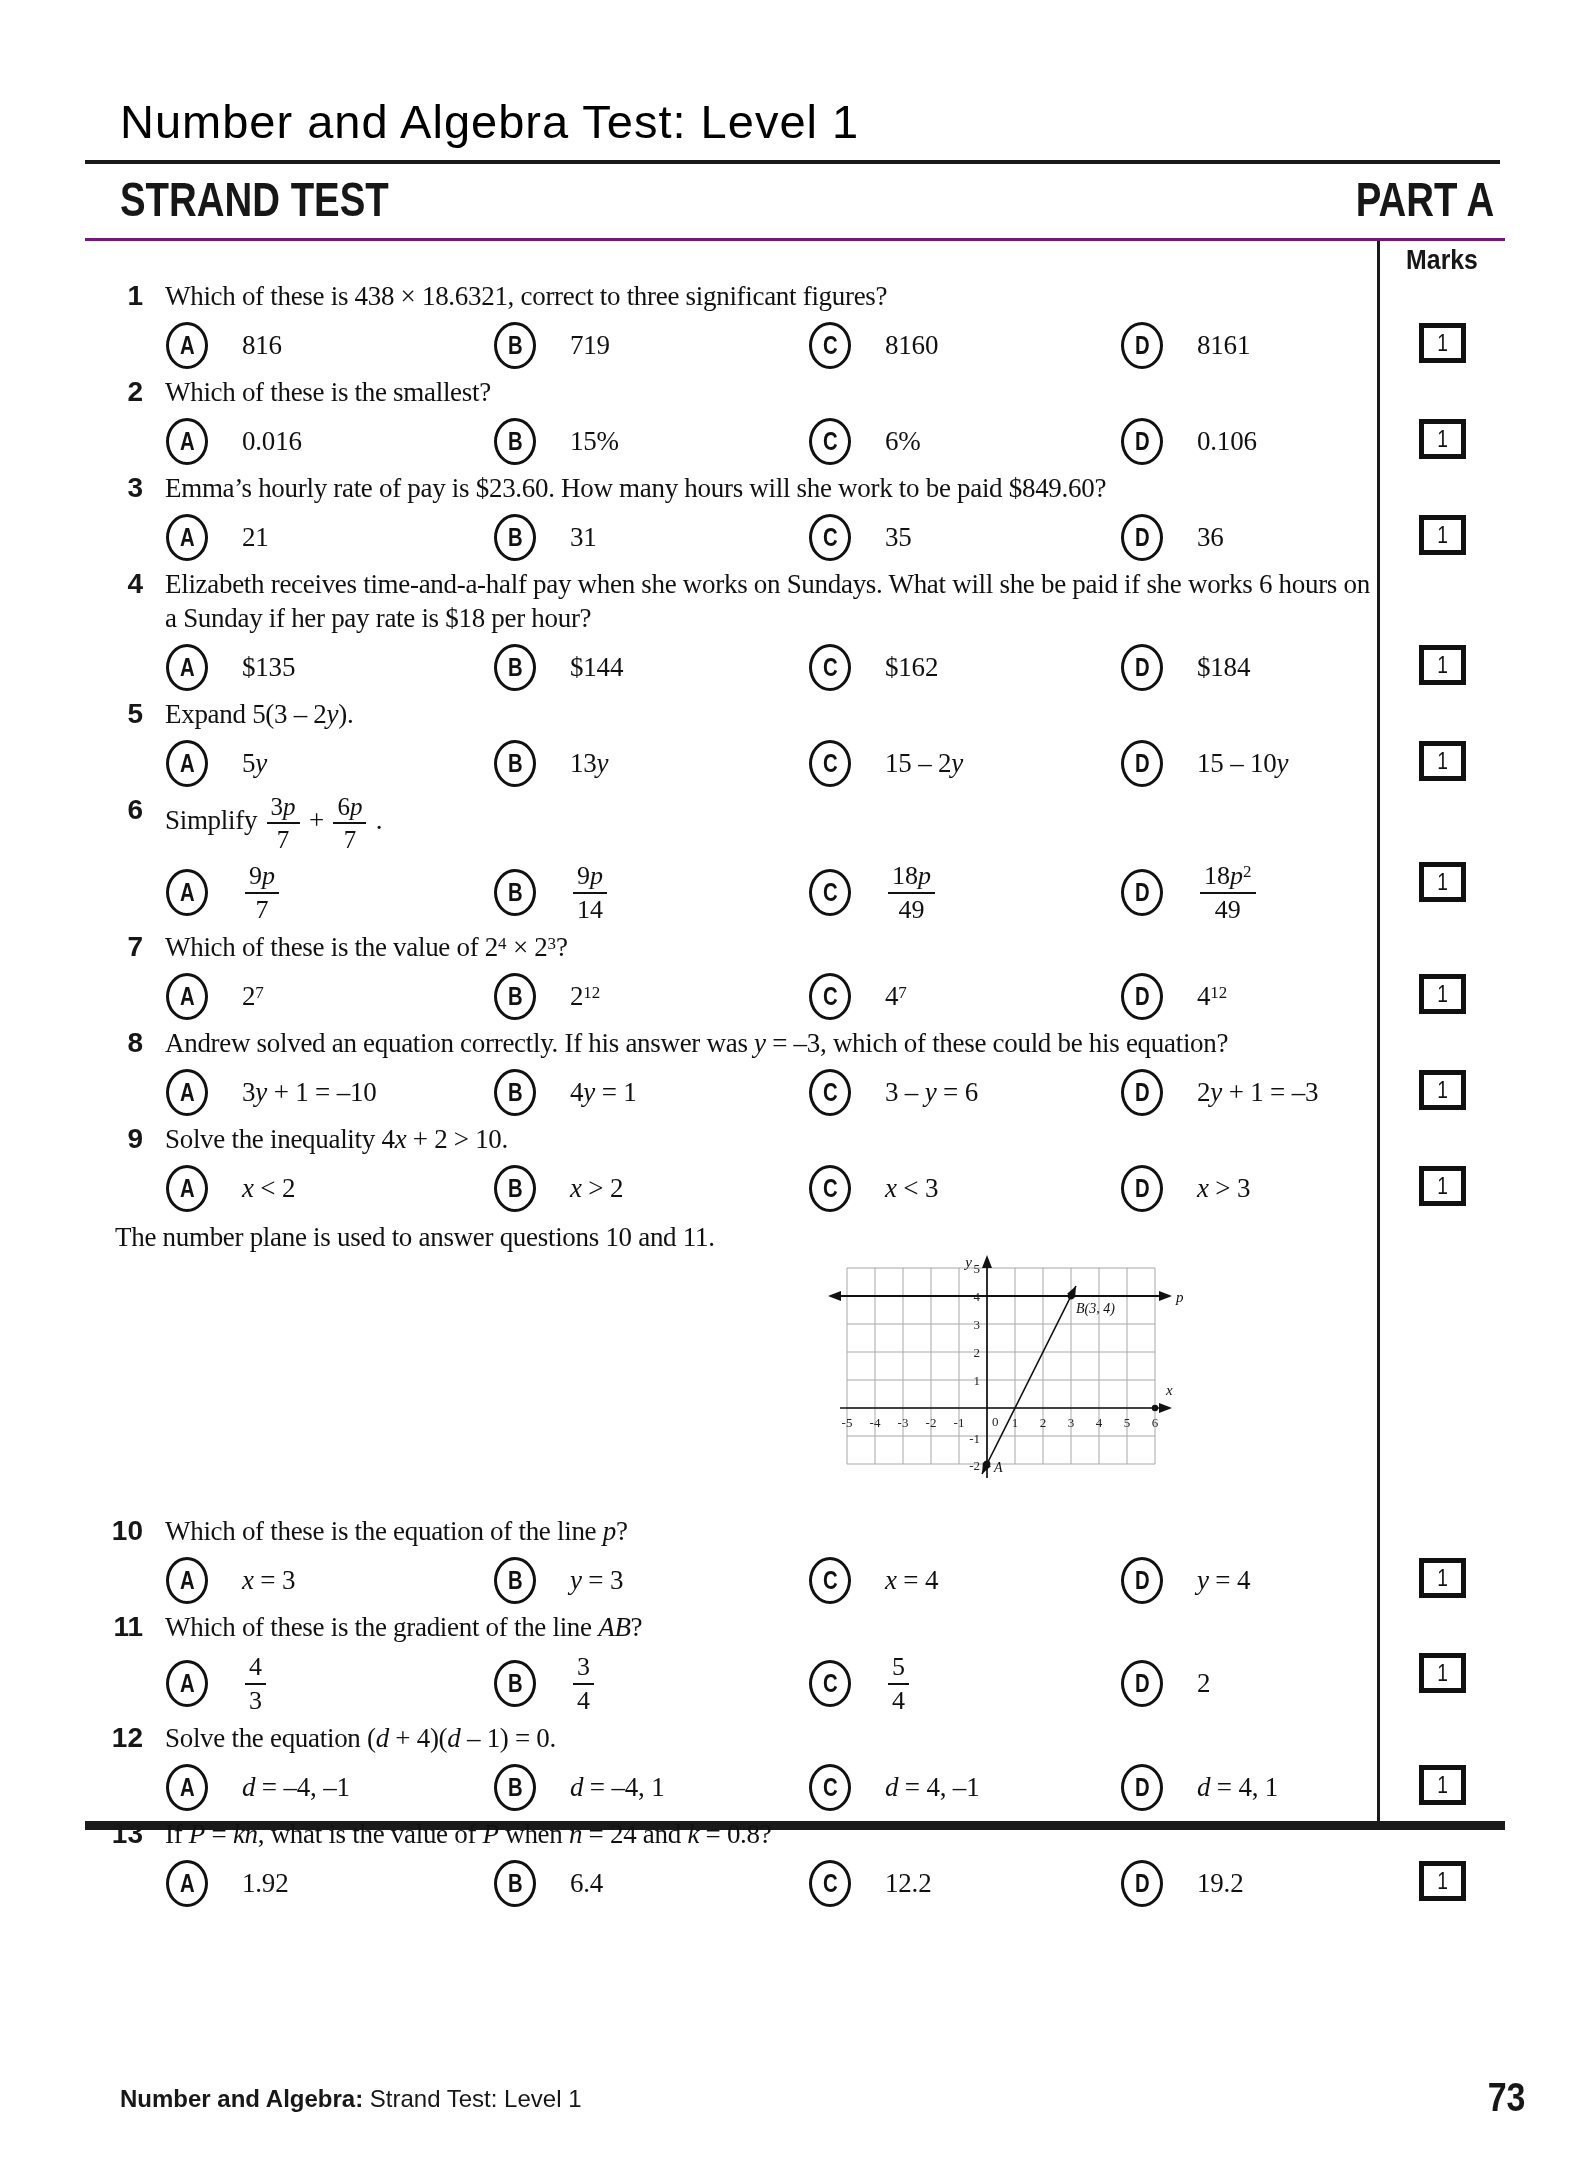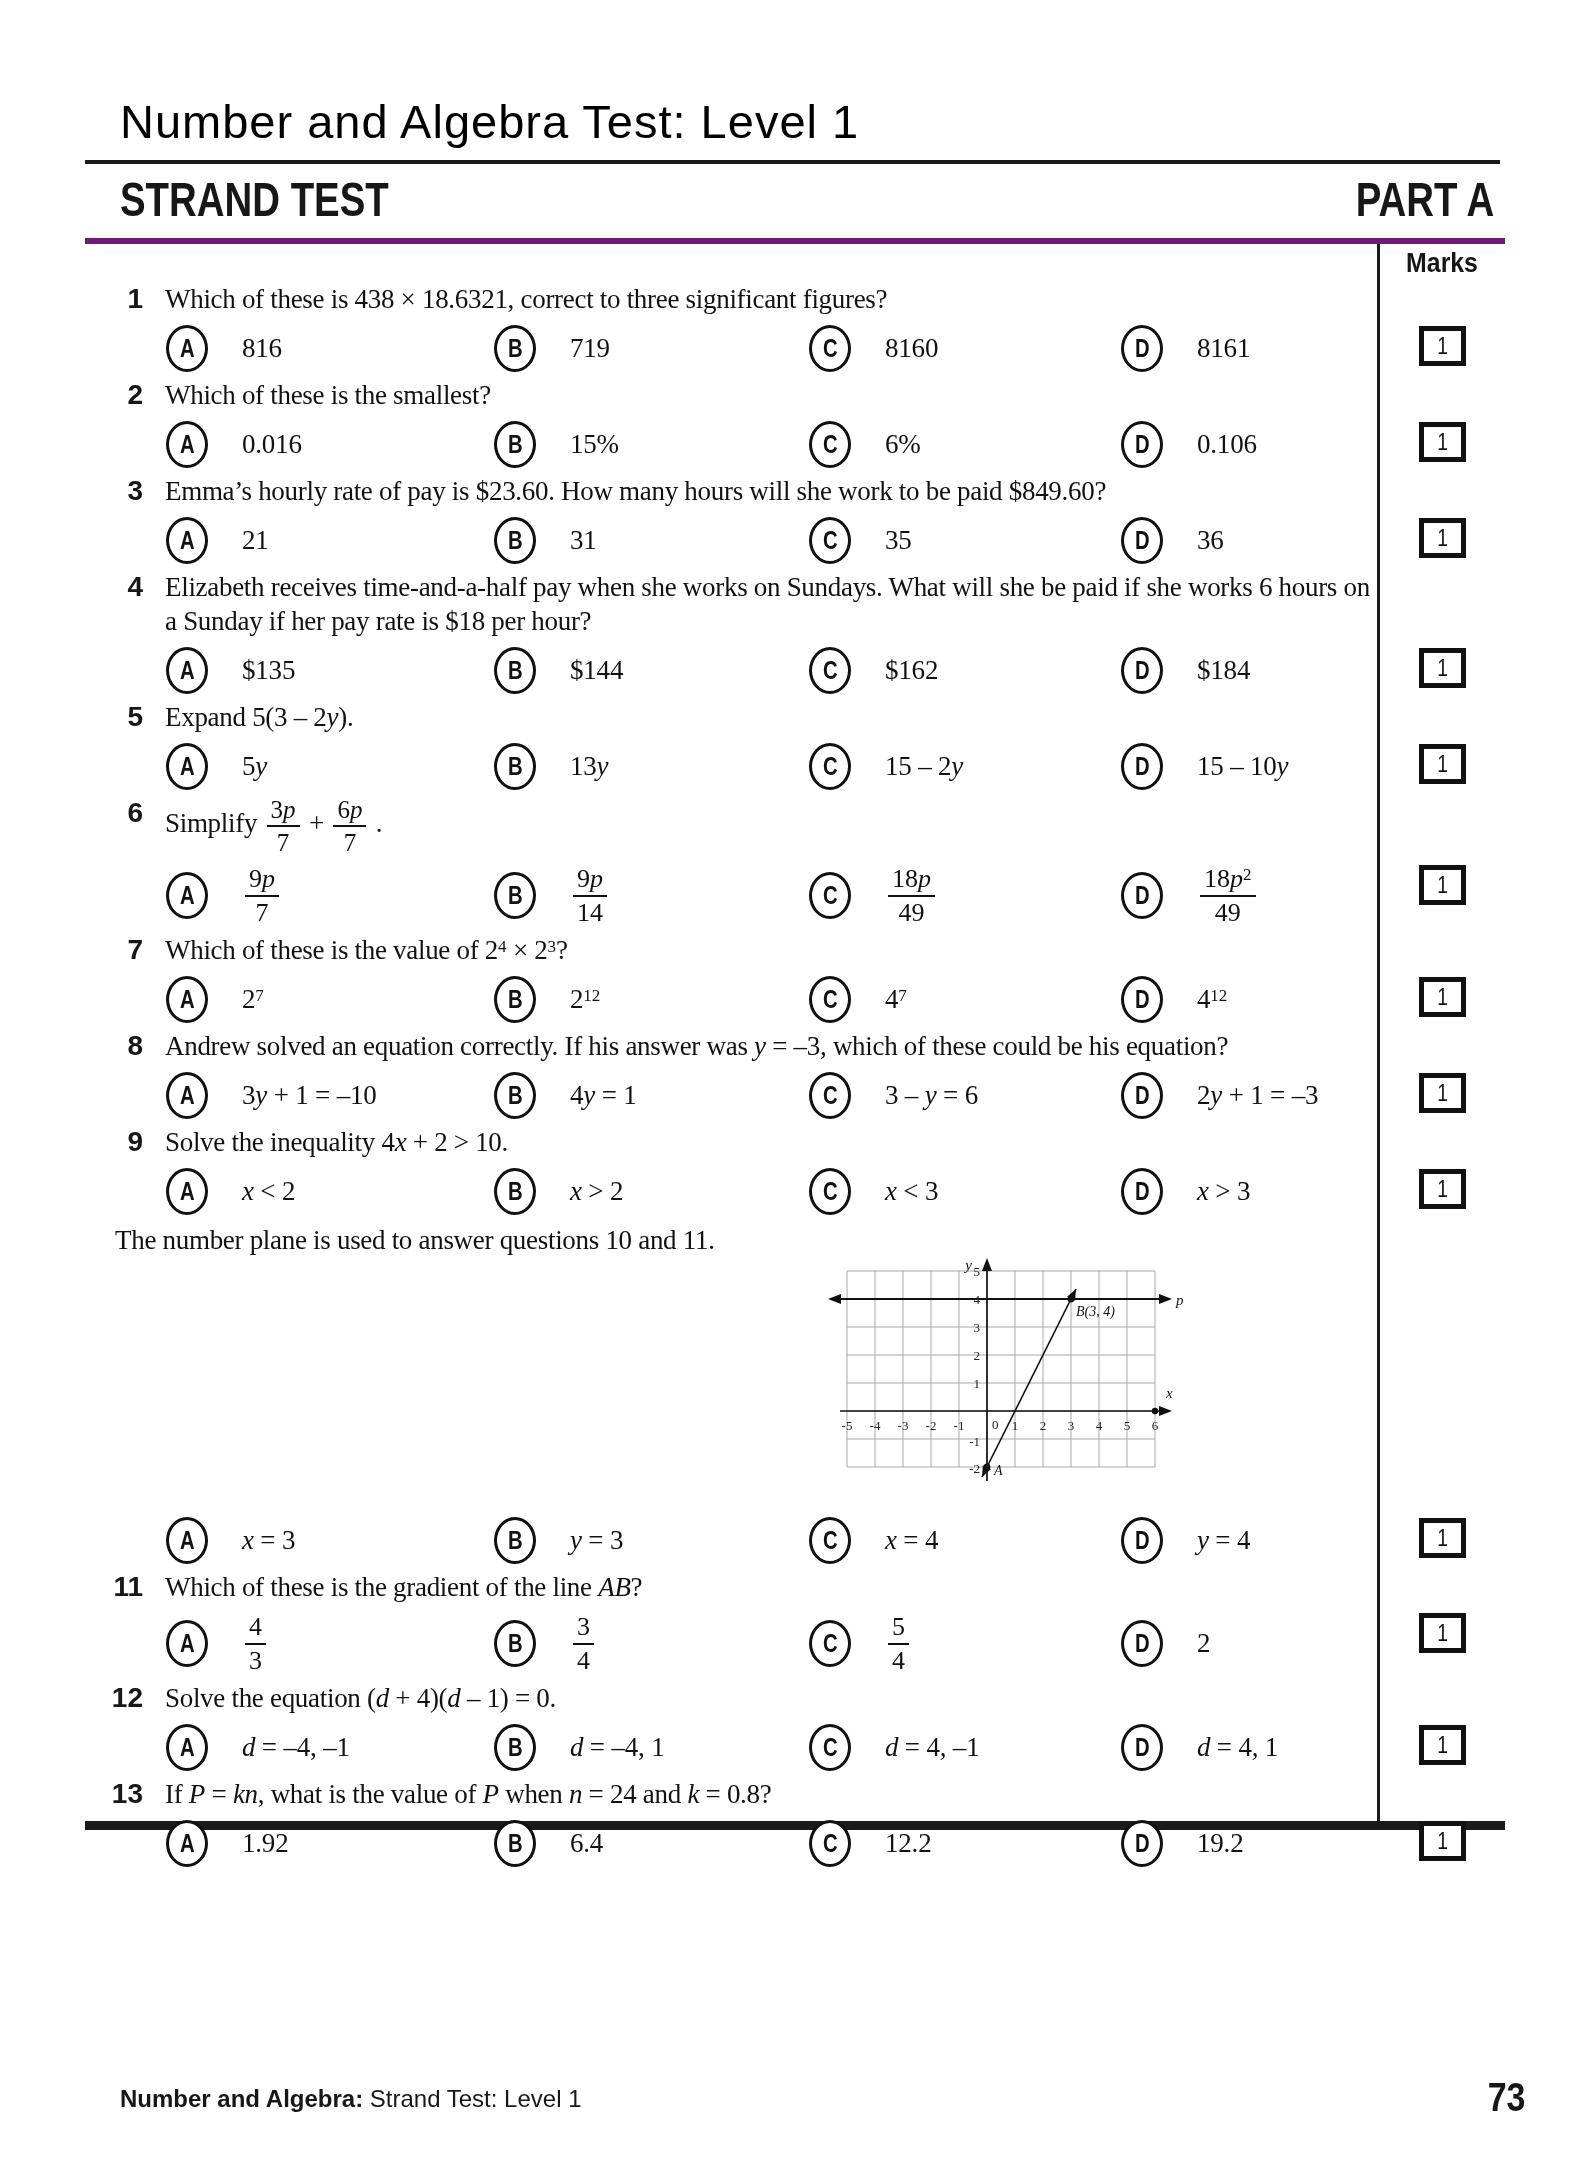--- a/index.html
+++ b/index.html
@@ -12,21 +12,21 @@
   .rule-title {margin:12px 0 0 85px; width:1415px; height:4px; background:#1a1a1a;}
   .strand-row {margin:8px 0 0 85px; width:1415px; display:flex; justify-content:space-between; align-items:flex-start;}
   .strand-left {margin-left:35px; font-family:"Liberation Sans", sans-serif; font-weight:800; font-size:48px;
                 transform:scaleX(0.8); transform-origin:left center; letter-spacing:0px; color:#171717;}
   .strand-right {margin-right:6px; font-family:"Liberation Sans", sans-serif; font-weight:800; font-size:48px;
                 transform:scaleX(0.8); transform-origin:right center; color:#171717;}
   .time-line {margin:22px 0 0 120px; font-family:"Liberation Sans", sans-serif; font-weight:700; font-size:29px; color:#171717;}
 
   
   .content {position:relative; margin:11px 0 0 85px; width:1420px; height:1592px;
-            border-top:6px solid #701a75; border-bottom:9px solid #1a1a1a; box-sizing:border-box;}
+            border-top:3px solid #701a75; border-bottom:9px solid #1a1a1a; box-sizing:border-box;}
   .vline {position:absolute; left:1292px; top:0; height:100%; width:3px; background:#1a1a1a;}
   .row {display:flex; align-items:stretch;}
   .row-main {width:1292px; box-sizing:border-box;}
   .row-marks {width:125px; margin-left:3px; display:flex; justify-content:center; align-items:flex-end;
               box-sizing:border-box; padding-bottom:8px;}
   .marks-head {height:34px;}
   .marks-head .row-marks {align-items:flex-start; padding:4px 0 0 0;}
   .marks-label {font-family:"Liberation Sans", sans-serif; font-weight:700; font-size:27px; transform:scaleX(0.92); color:#171717;}
 
   
@@ -554,20 +554,24 @@
             </g>
           </svg>
         </div>
       </div>
       <div class="row-marks"></div>
     </div>
 
     <div id="qgroup2">
   <div class="row q-row">
     <div class="row-main">
+      <div class="q-line">
+        <span class="q-num">10</span>
+        <div class="q-text">Which of these is the equation of the line <i>p</i>?</div>
+      </div>
       <div class="opts">
         <div class="opt opt-0">
           <span class="circ">
                   <span class="circ-l">A</span>
                 </span>
           <span class="opt-val"><i>x</i> = 3</span>
         </div>
         <div class="opt opt-1">
           <span class="circ">
                   <span class="circ-l">B</span>

